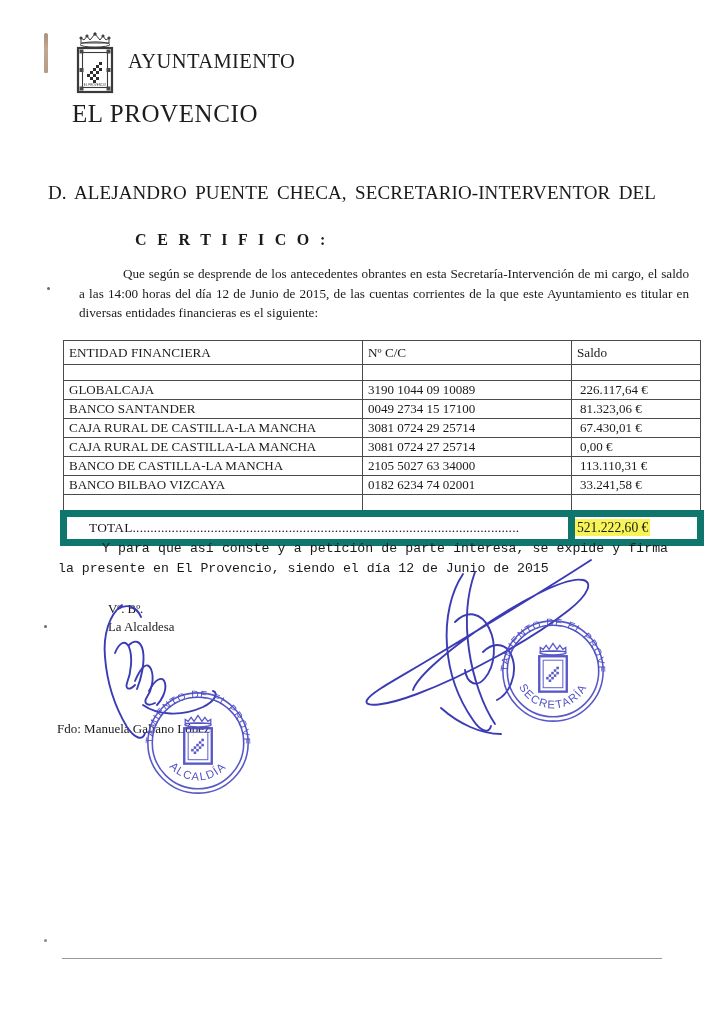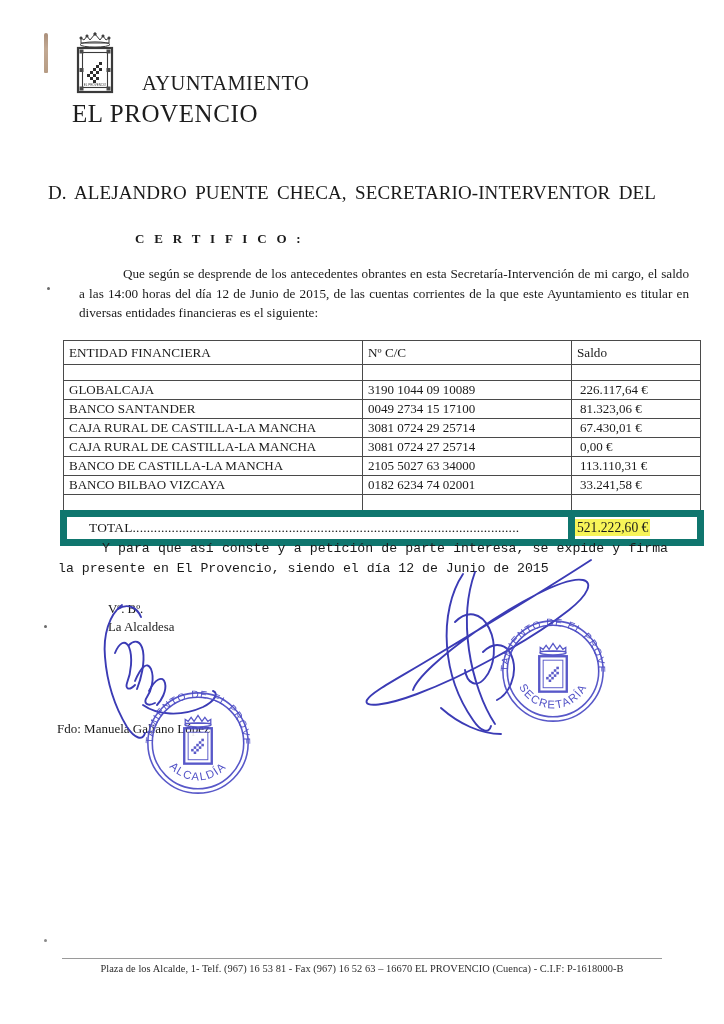--- a/index.html
+++ b/index.html
@@ -61,22 +61,22 @@
 
   
   .letterhead {
     position: absolute;
     left: 70px;
     top: 30px;
     width: 420px;
   }
   .crest-row {
     display: flex;
-    align-items: flex-end;
-    gap: 22px;
+    align-items: center;
+    gap: 8px;
   }
   .crest {
     width: 50px;
     height: 66px;
     flex: none;
   }
   .lh-line1 {
     font-size: 20.5px;
     letter-spacing: .4px;
     line-height: 1;
@@ -114,21 +114,21 @@
     content: "";
     display: inline-block;
     width: 100%;
   }
 
   .certifico {
     position: absolute;
     left: 135px;
     top: 231px;
     font-weight: bold;
-    font-size: 13px;
+    font-size: 16px;
     letter-spacing: 3.3px;
   }
 
   .para-body {
     position: absolute;
     left: 58px;
     top: 264px;
     width: 610px;
     font-size: 13.2px;
     line-height: 1.48;
@@ -465,15 +465,14 @@
         <rect x="60.8" y="58.2" width="2.6" height="2.6"></rect>
       <rect x="63.4" y="55.6" width="2.6" height="2.6"></rect>
       <rect x="55.6" y="68.6" width="2.6" height="2.6"></rect>
         <rect x="58.2" y="66" width="2.6" height="2.6"></rect>
       <rect x="60.8" y="63.4" width="2.6" height="2.6"></rect>
         <rect x="63.4" y="60.8" width="2.6" height="2.6"></rect>
     </g>
   </svg>
 
   <div class="footer-rule"></div>
-  <div class="footer-text">Plaza de los Alcalde, 1- Telf. (967) 16 53 81 - Fax (967) 16 52 63 – 16670 EL PROVENCIO (Cuenca) - C.I.F: P-1618000-B</div>
 
 </div>
 
 </body></html>

